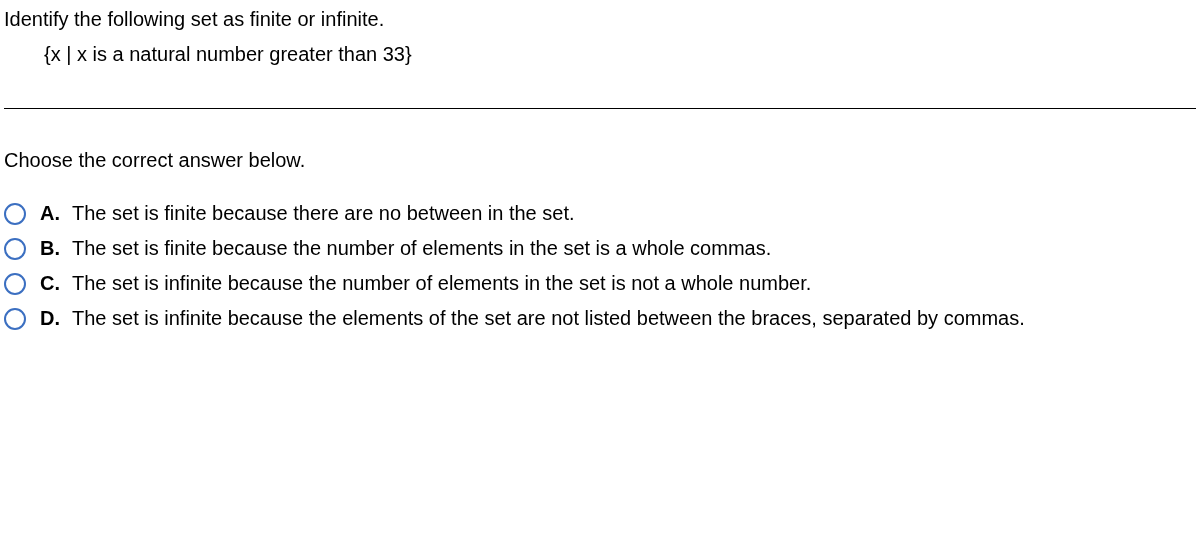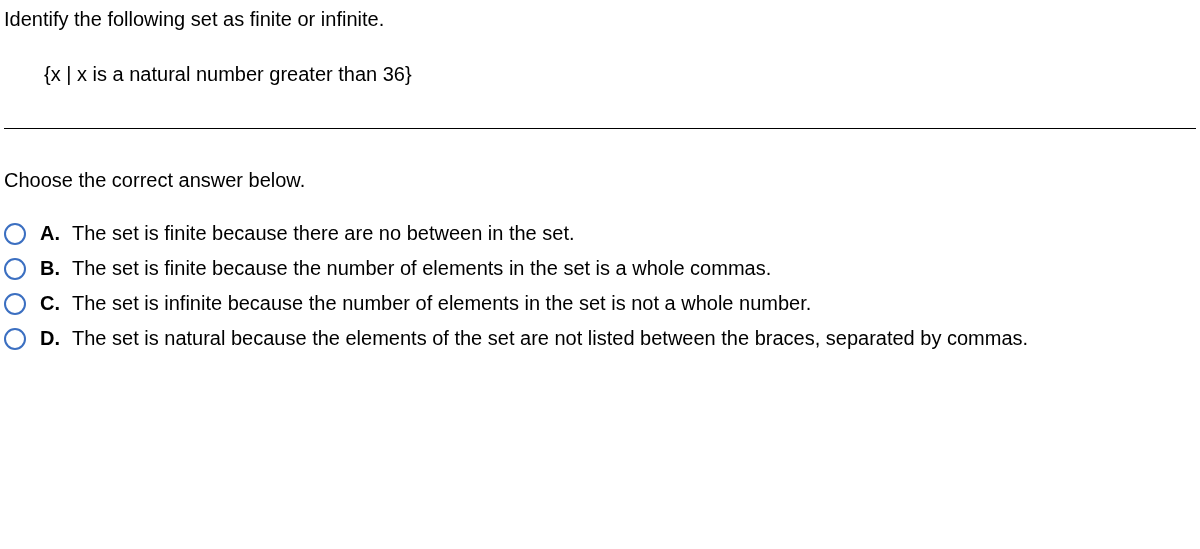--- a/index.html
+++ b/index.html
@@ -10,21 +10,21 @@
     body {
       font-family: Arial, Helvetica, sans-serif;
       font-size: 20px;
       color: #000;
       background: #fff;
       width: 1200px;
       height: 549px;
       padding: 8px 4px;
     }
     .question-prompt {
-      margin-bottom: 32px;
+      margin-bottom: 12px;
     }
     .set-notation {
       padding-left: 40px;
       margin-bottom: 42px;
     }
     .divider {
       border: none;
       border-top: 1px solid #000;
       margin-bottom: 40px;
     }
@@ -58,21 +58,21 @@
       min-width: 22px;
     }
     .option-text {
       flex: 1;
     }
   </style>
 </head>
 <body>
 
 <div class="question-prompt">Identify the following set as finite or infinite.</div>
-<div class="set-notation">{x | x is a natural number greater than 36}</div>
+<div class="set-notation">{x | x is a natural number greater than 33}</div>
 
 <hr class="divider">
 
 <div class="instruction">Choose the correct answer below.</div>
 
 <div class="options">
 
   <div class="option-row">
     <div class="radio"></div>
     <div class="option-label">
@@ -94,17 +94,17 @@
     <div class="option-label">
       <span class="option-letter">C.</span>
       <span class="option-text">The set is infinite because the number of elements in the set is not a whole number.</span>
     </div>
   </div>
 
   <div class="option-row">
     <div class="radio"></div>
     <div class="option-label">
       <span class="option-letter">D.</span>
-      <span class="option-text">The set is natural because the elements of the set are not listed between the braces, separated by commas.</span>
+      <span class="option-text">The set is infinite because the elements of the set are not listed between the braces, separated by commas.</span>
     </div>
   </div>
 
 </div>
 
 </body></html>

